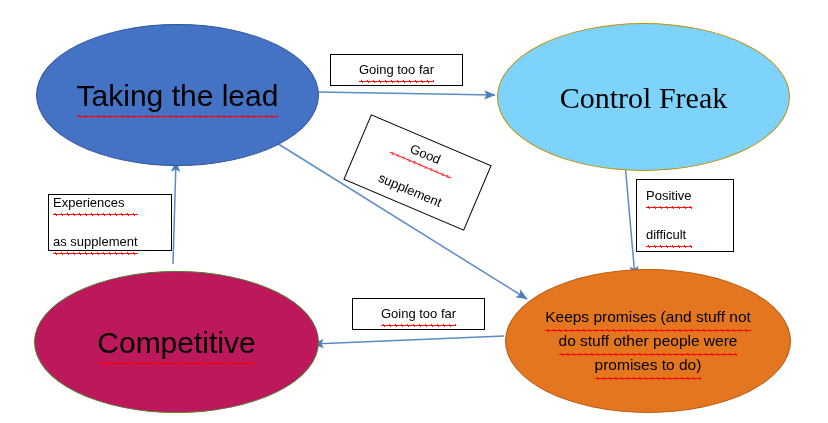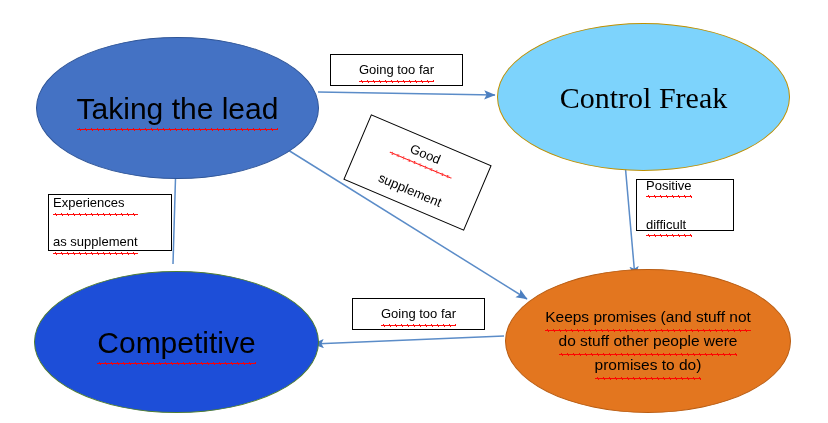--- a/index.html
+++ b/index.html
@@ -21,34 +21,34 @@
     border-radius:50%;
   }
   .node .node-label{
     display:block;
     width:92%;
     line-height:1.30;
   }
 
   
   #node-taking-the-lead{
-    left:36px;  top:37px;  width:283px; height:142px;
+    left:36px;  top:24px;  width:283px; height:142px;
     background:#4472C4; border:1px solid #2F5597;
   }
   #node-taking-the-lead .node-label{font-size:30px;}
 
   #node-control-freak{
     left:497px; top:23px;  width:293px; height:148px;
     background:#7dd3fc; border:1px solid #BF9000;font-family:Liberation Serif, serif;
   }
   #node-control-freak .node-label{font-size:30px;}
 
   #node-competitive{
     left:34px;  top:271px; width:285px; height:142px;
-    background:#1d4ed8; border:1px solid #507E32;
+    background:#be185d; border:1px solid #507E32;
   }
   #node-competitive .node-label{font-size:30px;}
 
   #node-keeps-promises{
     left:505px; top:269px; width:286px; height:144px;
     background:#E3761F; border:1px solid #B85C12;
   }
   #node-keeps-promises .node-label{font-size:15.5px;line-height:1.55;}
 
   
@@ -72,21 +72,21 @@
   }
   #label-going-too-far-bottom{
     left:352px; top:298px; width:133px; height:32px;
     justify-content:center;
   }
   #label-experiences-as-difficult{
     left:48px; top:194px; width:124px; height:57px;
     padding-left:4px;
   }
   #label-positive-opposite{
-    left:636px; top:179px; width:98px; height:52px;
+    left:636px; top:179px; width:98px; height:73px;
     padding-left:9px;
   }
   #label-good-supplement{
     left:352px; top:137px; width:131px; height:71px;
     justify-content:center;
     transform:rotate(23deg);
     transform-origin:50% 50%;
   }
   #label-good-supplement .lbl-stack{text-align:center;}
 

